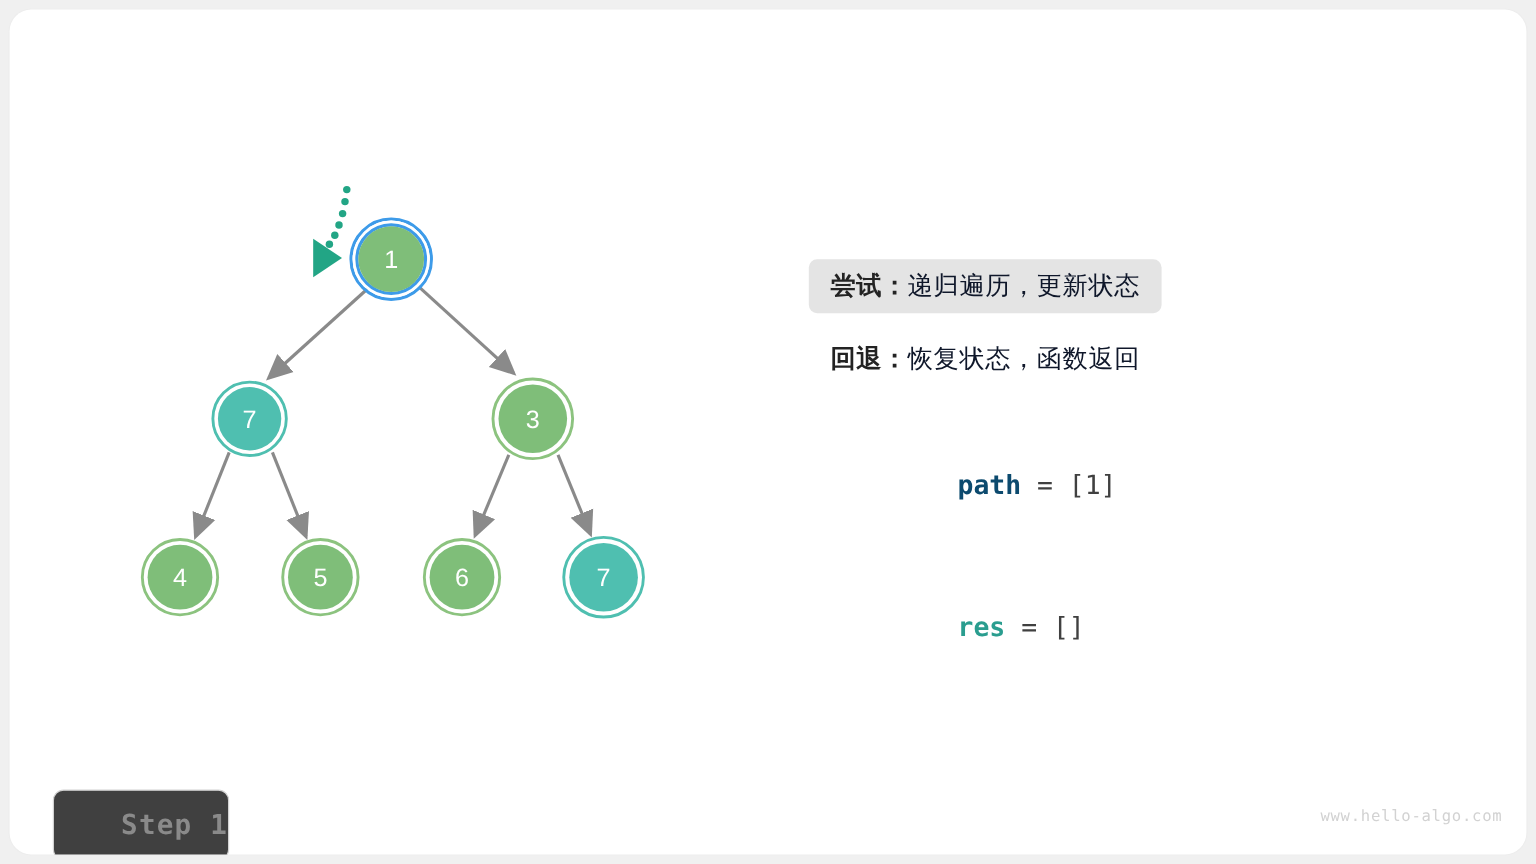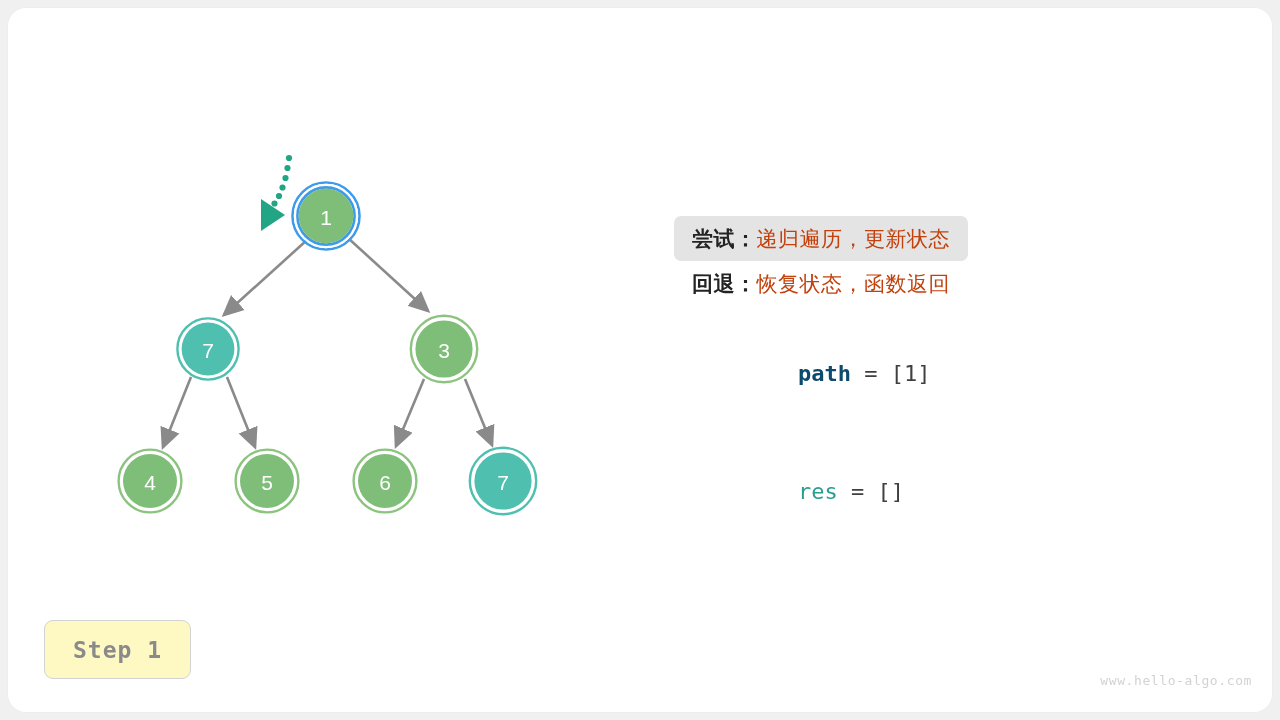--- a/index.html
+++ b/index.html
@@ -63,61 +63,61 @@
     color: #3a3a3a;
   }
   .line.highlight {
     display: inline-block;
     background: #e4e4e4;
     border-radius: 7px;
     padding: 0 18px;
     margin-left: -18px;
   }
   .line.plain {
-    padding: 0 18px;
+    padding: 16px 18px;
     margin-left: -18px;
   }
   .zh-strong {
     font-weight: bold;
     color: #232323;
     font-family: Liberation Serif, serif;
     letter-spacing: 0.5px;
   }
   .zh-body {
-    color: #c2410c;
+    color: #0f172a;
     font-family: "Liberation Sans", "DejaVu Sans", sans-serif;
     letter-spacing: 0.5px;
   }
   .code-line {
     font-family: "DejaVu Sans Mono", "Liberation Mono", monospace;
     font-size: 22px;
     white-space: pre;
     height: 45px;
     line-height: 45px;
     padding-left: 18px;
     margin-left: -18px;
   }
   .var-path { color: #0c4a6e; font-weight: bold; }
-  .var-res  { color: #2a9d8f; font-weight: normal; }
+  .var-res  { color: #2a9d8f; font-weight: bold; }
   .code-rest { color: #404040; }
   .spacer-line { height: 73px; }
 
   
   #step-badge {
     position: absolute;
     left: 36px;
-    top: 612px;
+    top: 650px;
     width: 145px;
     height: 57px;
     border: 1px solid #d2d2d2;
     border-radius: 9px;
-    background: #fef9c3;
+    background: #404040;
     display: flex;
     align-items: center;
-    justify-content: center;
+    justify-content: flex-end;
   }
   #step-badge span {
     font-family: "DejaVu Sans Mono", "Liberation Mono", monospace;
     font-size: 23px;
     font-weight: bold;
     color: #8a8a8a;
     letter-spacing: 1px;
   }
 
   

